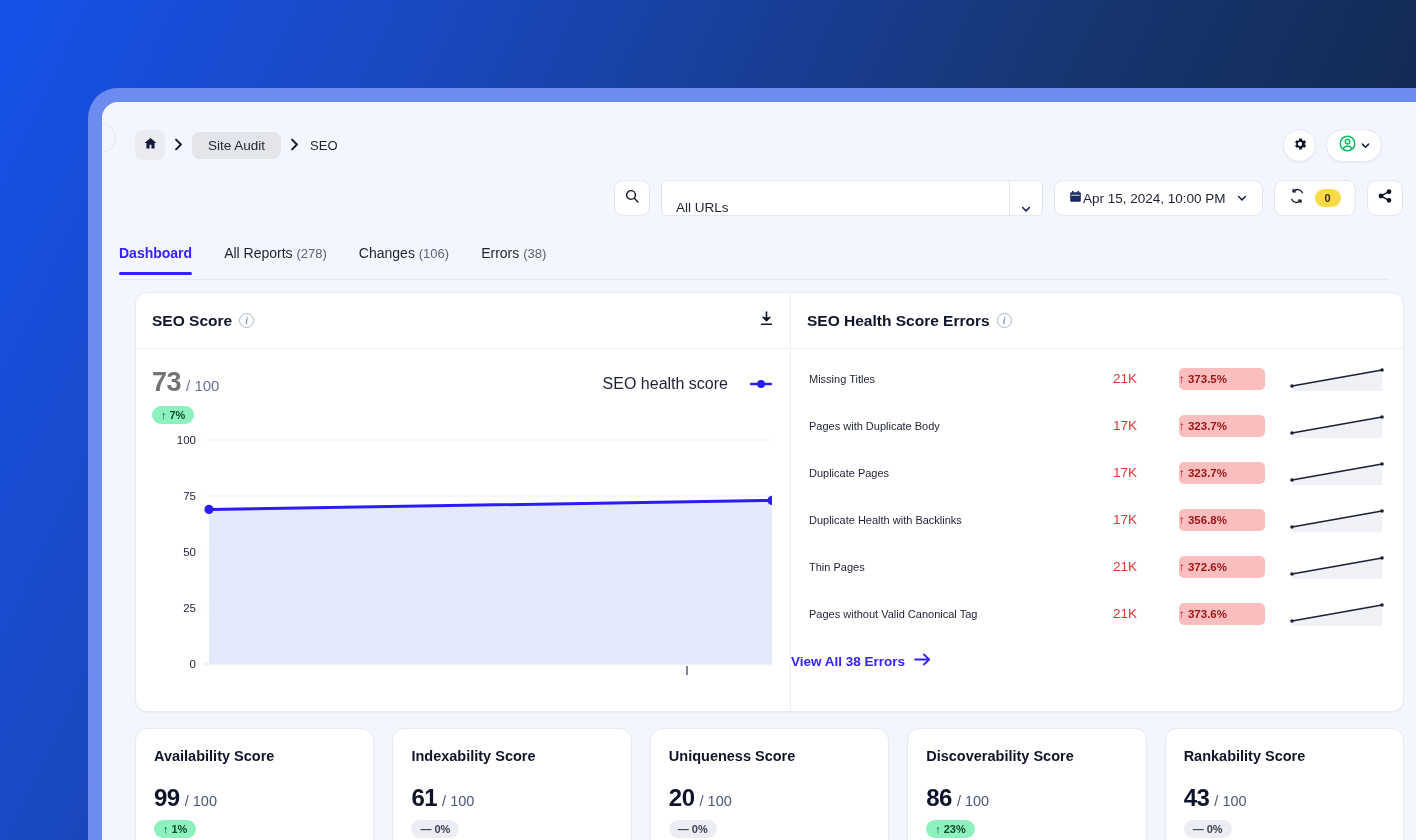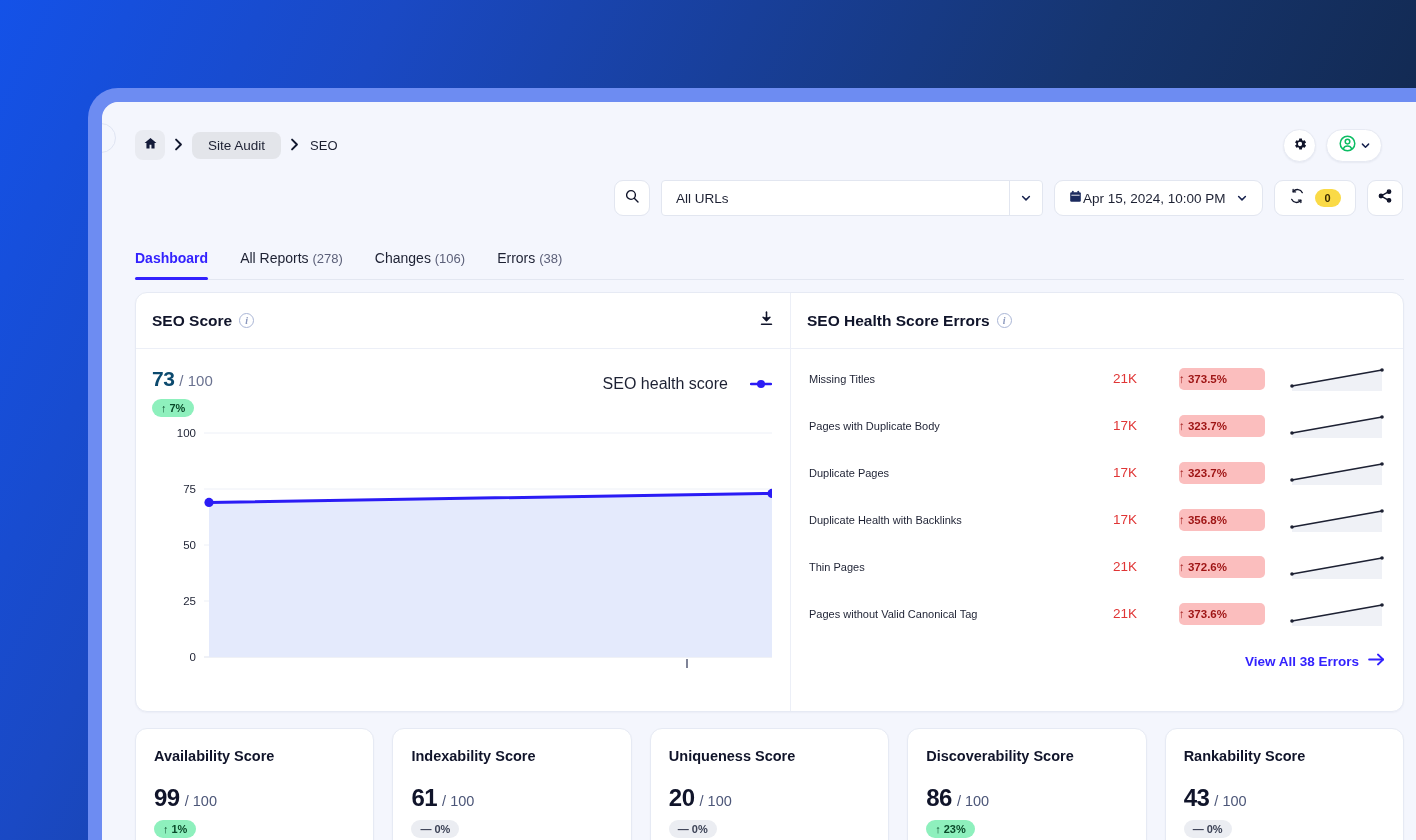--- a/index.html
+++ b/index.html
@@ -85,21 +85,21 @@
   #filterbar {
     position: absolute; left: 512px; top: 78px;
     display: flex; align-items: center; gap: 11px;
   }
   .fb-search {
     width: 36px; height: 36px; border-radius: 9px;
     background: #fff; border: 1px solid #e2e6f0;
     display: flex; align-items: center; justify-content: center;
   }
   .fb-select {
-    display: flex; align-items: center;
+    display: flex; align-items: flex-end;
     width: 382px; height: 36px; border-radius: 4px;
     background: #fff; border: 1px solid #e2e6f0;
     padding-left: 14px;
   }
   .fb-select .val { flex: 1; font-size: 13.5px; color: #1d2133; }
   .fb-divider { width: 1px; height: 36px; background: #e2e6f0; }
   .fb-chev { width: 32px; display: flex; align-items: center; justify-content: center; }
   .fb-date {
     display: flex; align-items: center; 
     height: 36px; border-radius: 9px;
@@ -119,24 +119,24 @@
     border-radius: 10px; padding: 3px 10px;
   }
   .fb-share {
     width: 36px; height: 36px; border-radius: 9px;
     background: #fff; border: 1px solid #e2e6f0;
     display: flex; align-items: center; justify-content: center;
   }
 
   
   #tabs {
-    position: absolute; left: 33px; top: 138px;
+    position: absolute; left: 17px; top: 138px;
     width: 1269px; height: 40px;
     border-bottom: 1px solid #e3e7f1;
-    display: flex; align-items: flex-end; gap: 0;
+    display: flex; align-items: center; gap: 0;
   }
   .tab {
     font-size: 14px; color: #1d2133; padding: 0 16px 13px 16px;
     position: relative; white-space: nowrap;
   }
   .tab:first-child { padding-left: 0; }
   .tab .cnt { color: #5c6079; font-size: 13px; }
   .tab.active { color: #3322fe; font-weight: 700; }
   .tab.active::after {
     content: ''; position: absolute; left: 0; right: 16px; bottom: -1px;
@@ -166,21 +166,21 @@
     border: 1.3px solid #aab6d6; color: #8b98bd;
     font-size: 10px; font-style: italic; font-weight: 700;
     display: inline-flex; align-items: center; justify-content: center;
     margin-left: 7px; font-family: "Liberation Serif", serif;
   }
   .spacer { flex: 1; }
 
   
   .score-block { padding: 18px 16px 0 16px; position: relative; }
   .score-row { display: flex; align-items: baseline; }
-  .score-big { font-size: 21px; font-weight: 700; color: #0c4a6e; letter-spacing: -.5px; }
+  .score-big { font-size: 27px; font-weight: 700; color: #737373; letter-spacing: -.5px; }
   .score-den { font-size: 15px; color: #6a7290; margin-left: 5px; }
   .pill {
     display: inline-flex; align-items: center; gap: 3px;
     border-radius: 11px; padding: 3px 9px;
     font-size: 11px; font-weight: 700; margin-top: 8px;
   }
   .pill-up { background: #8ef0bd; color: #0a4a2a; }
   .pill-flat { background: #ebedf2; color: #3c4256; }
   .legend {
     position: absolute; right: 18px; top: 26px;
@@ -202,21 +202,21 @@
   .err-count { width: 66px; font-size: 13.5px; color: #e03535; font-weight: 400; }
   .err-badge {
     width: 86px; text-align: left;
     background: #fbbebe; color: #9e1414;
     border-radius: 5px; padding: 5px 0;
     font-size: 11.5px; font-weight: 700;
     margin-right: 24px;
   }
   .err-spark { width: 96px; height: 28px; }
   .view-all {
-    display: flex; align-items: center; justify-content: flex-end;
+    display: flex; align-items: center; justify-content: flex-start;
     gap: 9px; padding: 16px 18px 0 0;
     font-size: 13.5px; font-weight: 700; color: #3322fe;
   }
 
   
   #bottom-cards {
     position: absolute; left: 33px; top: 626px;
     width: 1269px; display: flex; gap: 18px;
   }
   .mini-card {

